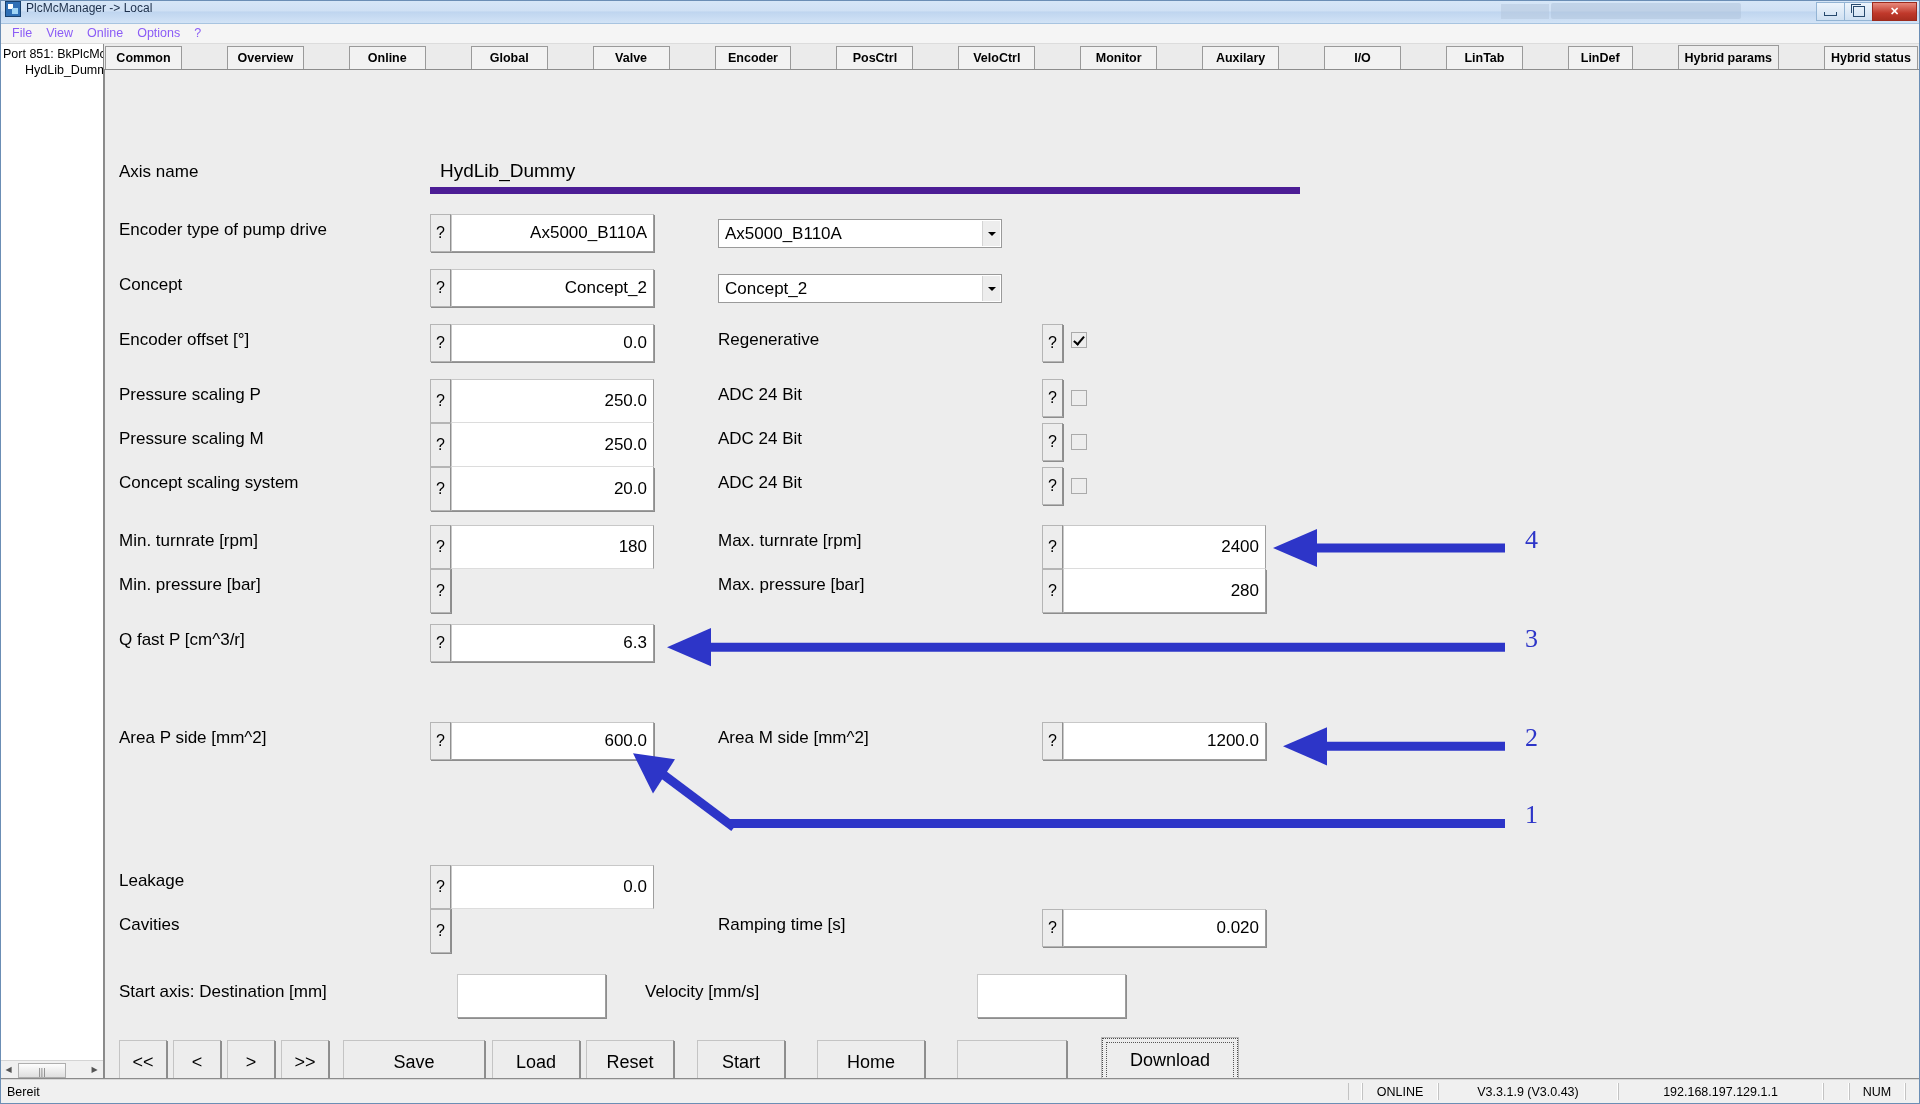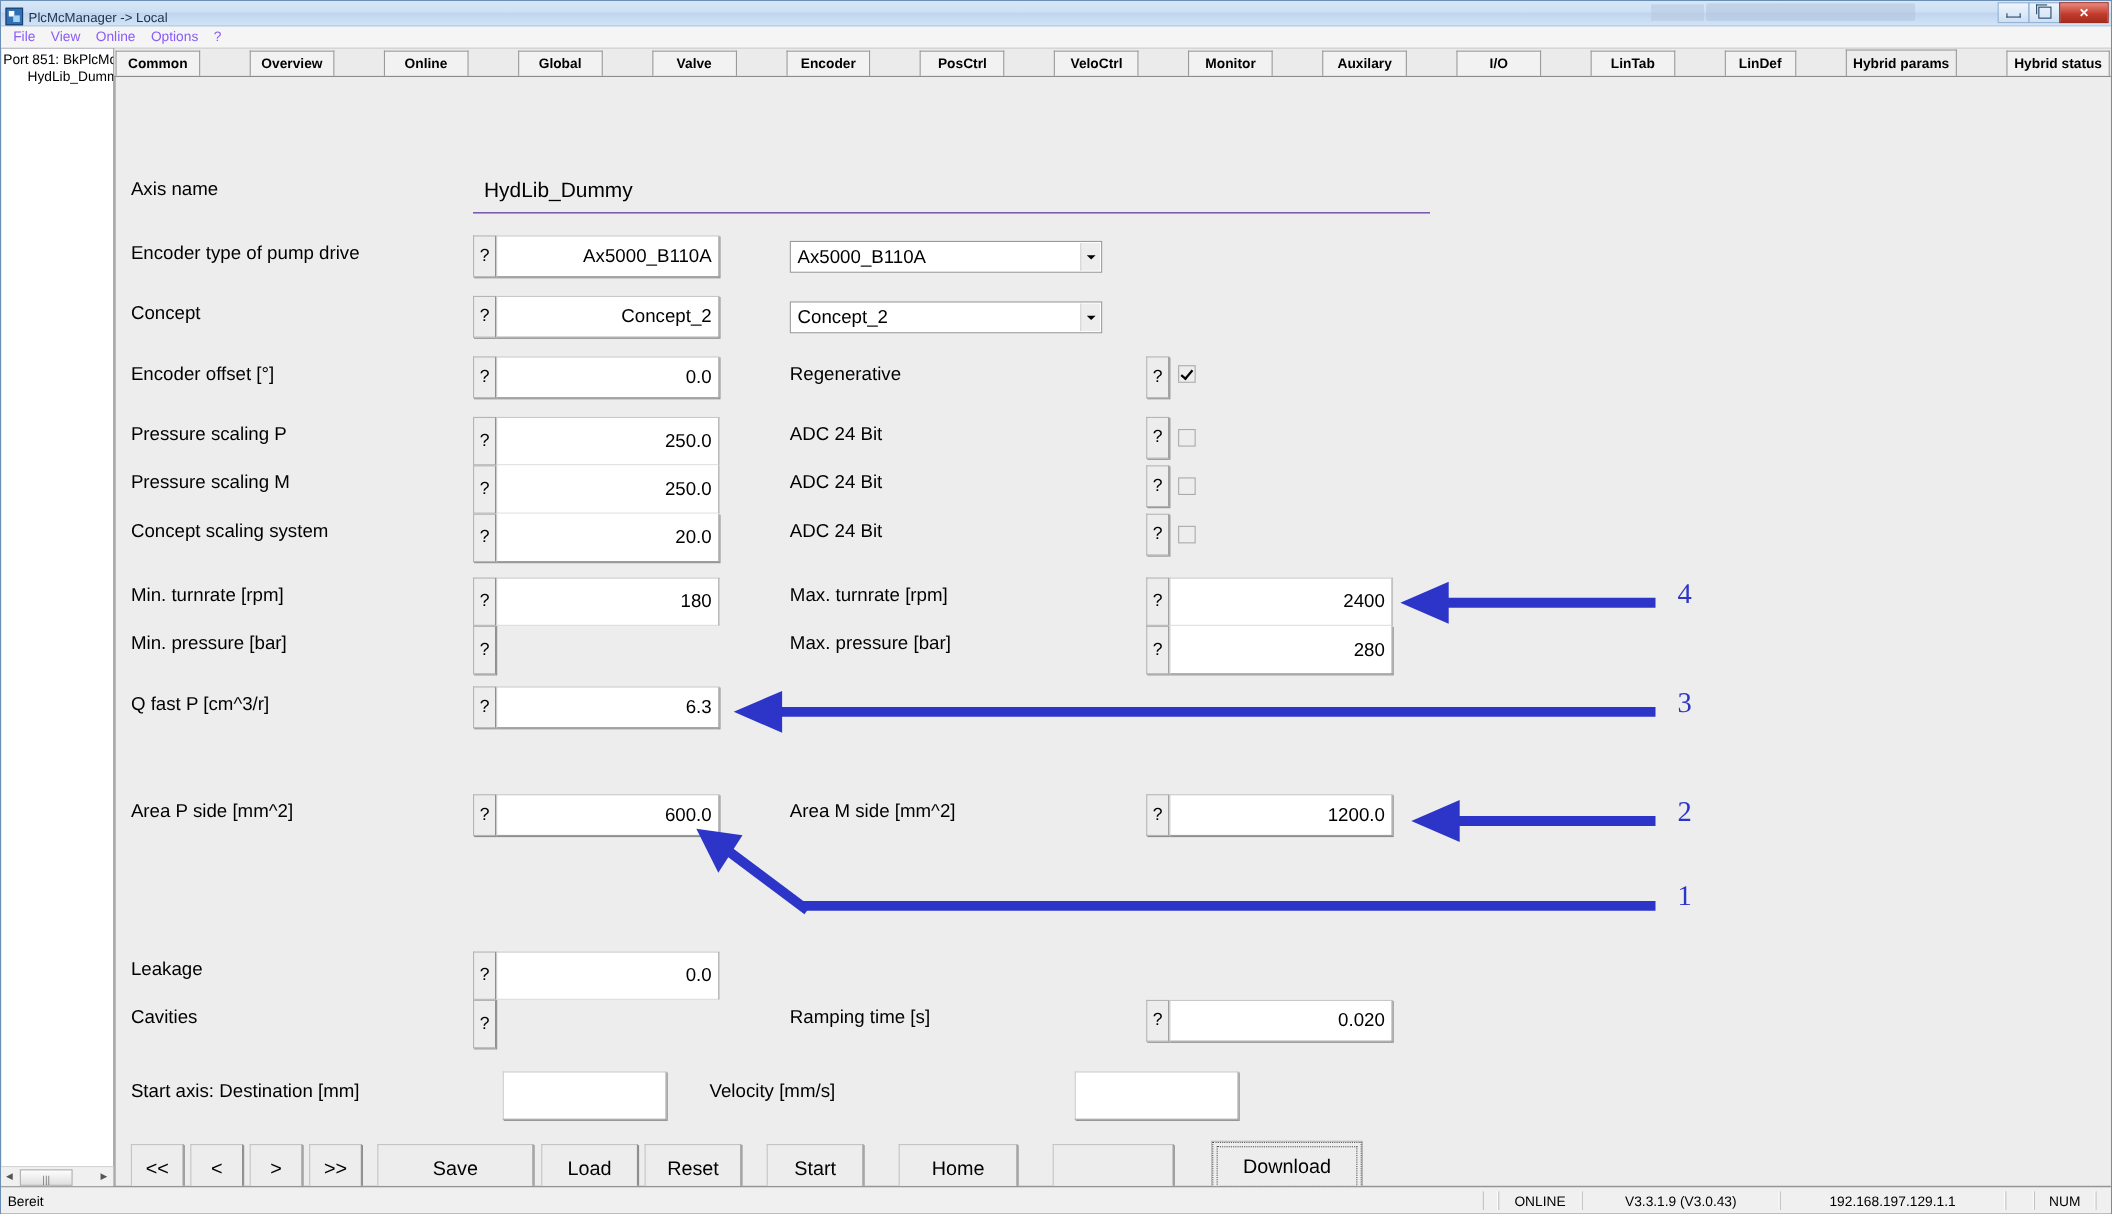--- a/index.html
+++ b/index.html
@@ -21,21 +21,21 @@
     box-sizing: border-box;
     display: flex;
     flex-direction: column;
   }
 
   
   .titlebar {
     height: 22px;
     background: linear-gradient(to bottom, #d6e6f7 0%, #cfe0f4 45%, #bfd5ef 50%, #d2e3f6 100%);
     border-bottom: 1px solid #a8c4e0;
-    display: flex; align-items: flex-end;
+    display: flex; align-items: flex-start;
     padding-left: 4px;
     position: relative;
     flex: 0 0 auto;
   }
   .tb-icon {
     width: 16px; height: 16px; margin-right: 5px;
     background: #2f6fb5;
     position: relative; flex: 0 0 auto;
     border: 1px solid #17406e;
     box-sizing: border-box;
@@ -99,21 +99,21 @@
     font-size: 12.5px; color: #8b5cf6;
     padding: 1px 9px 2px 5px;
     white-space: nowrap;
   }
 
   
   .bodyarea {
     flex: 1 1 auto;
     display: flex;
     min-height: 0;
-    background: #0f172a;
+    background: #f0abfc;
   }
 
   
   .tree {
     width: 103px;
     background: #fff;
     border: 1px solid #8a8a8a;
     border-top: none; border-left: none;
     display: flex; flex-direction: column;
     flex: 0 0 auto;
@@ -213,21 +213,21 @@
     box-sizing: border-box;
     height: 38px;
   }
   .field.stack-top { box-shadow: none; border-bottom: 1px solid #e2e2e2; }
   .field.stack-mid { box-shadow: none; border-top: none; border-bottom: 1px solid #e2e2e2;}
   .field.stack-bot { border-top: none; }
   .axisname {
     position: absolute;
     background: #ededed;
     border: none;
-    border-bottom: 1px solid #4c1d95;
+    border-bottom: 7px solid #4c1d95;
     font-size: 19px;
     display: flex; align-items: center;
     padding-left: 10px;
     box-sizing: border-box;
   }
   .combo {
     position: absolute;
     background: #ffffff;
     border: 1px solid #9a9a9a;
     font-size: 17px;

